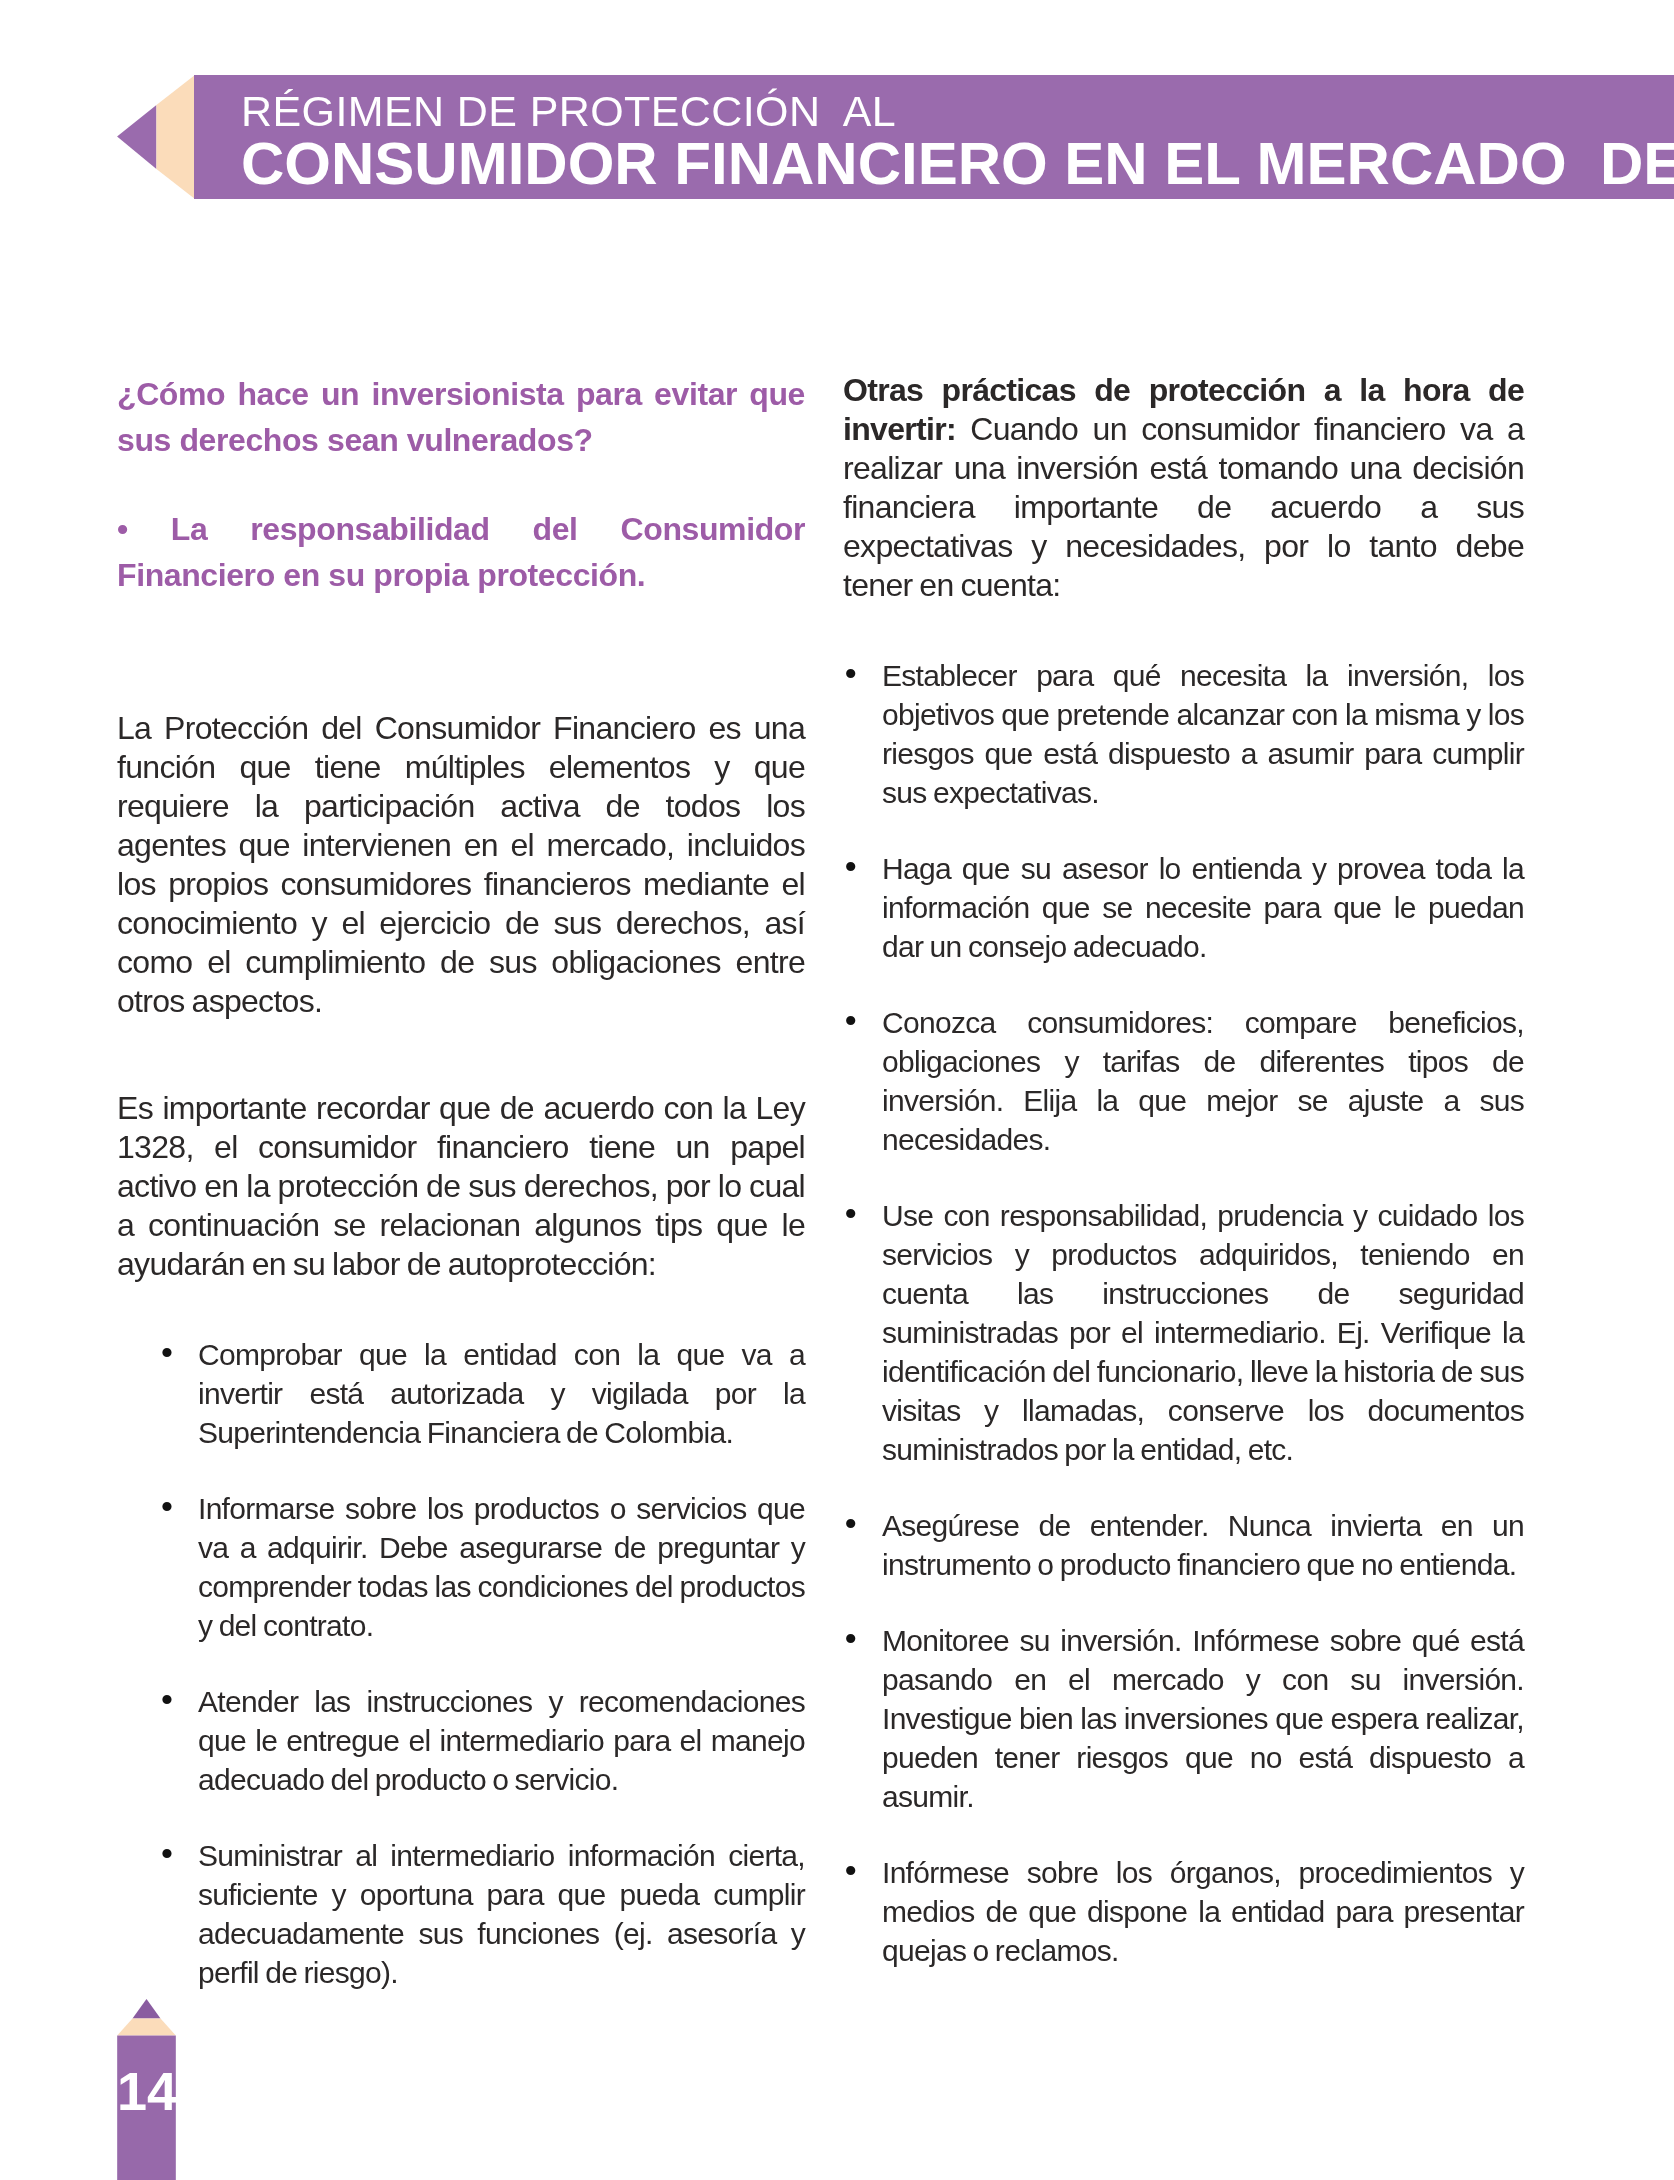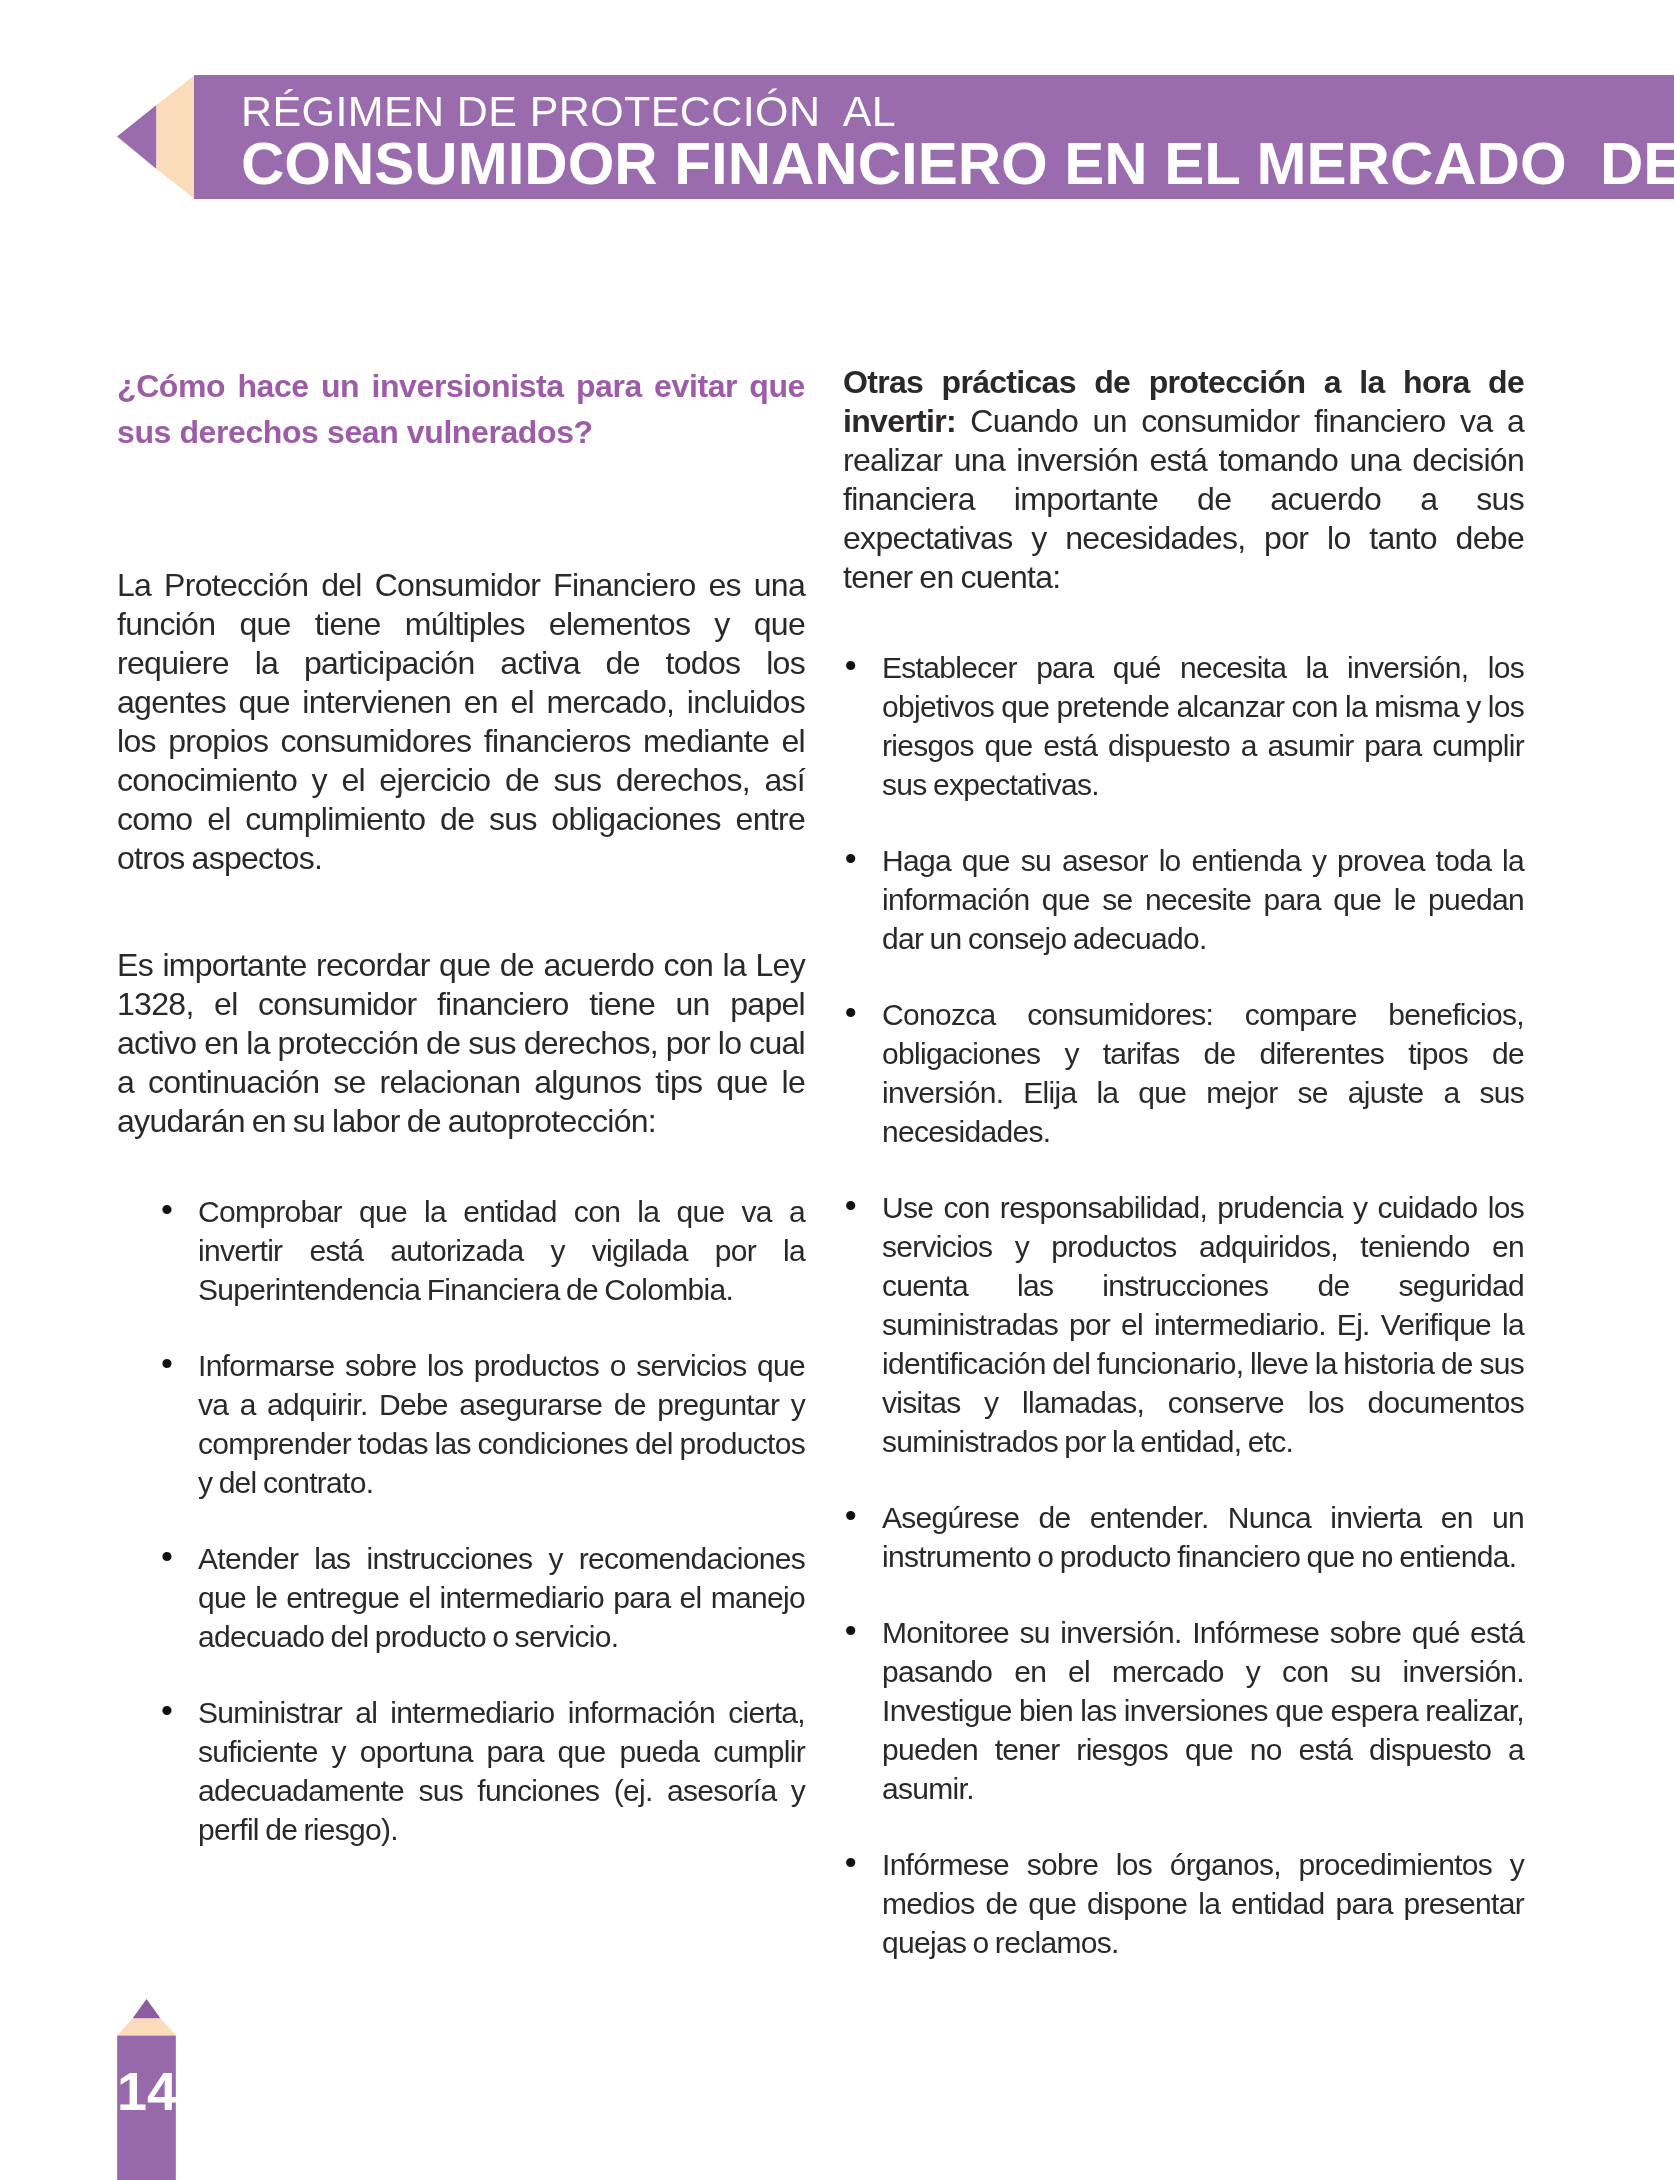--- a/index.html
+++ b/index.html
@@ -21,21 +21,21 @@
     letter-spacing:0.4px;white-space:pre;
   }
   .banner .t2{
     color:var(--white);font-size:60px;font-weight:700;line-height:55px;
     letter-spacing:0;white-space:pre;
   }
   .pencil-left{position:absolute;left:117px;top:75px;width:78px;height:124px;}
   .fill-banner{fill:var(--banner);} .fill-peach{fill:var(--peach);}
   .fill-pencil{fill:var(--pencil);} .fill-tip{fill:var(--pencil_tip);}
   
-  .col{position:absolute;top:363px;text-align:justify;hyphens:auto;}
+  .col{position:absolute;top:371px;text-align:justify;hyphens:auto;}
   .col.left{left:117px;width:688px;}
   .col.right{left:843px;width:681px;}
   h2,h3{margin:0;color:var(--heading);font-size:32px;line-height:46px;font-weight:700;letter-spacing:-0.4px;}
   h3{margin-top:43px;}
   p.body{margin:0;font-size:32px;line-height:39px;letter-spacing:-0.7px;word-spacing:-1.3px;}
   p.first-para{margin-top:111px;}
   p.mid-para{margin-top:68px;}
   .lead b{font-weight:700;}
   ul.bullets{list-style:none;margin:51px 0 0 0;padding:0;}
   ul.bullets li{
@@ -65,20 +65,21 @@
     <polygon class="fill-peach" points="46,35 91,0 91,145 46,110"></polygon>
   </svg>
 
   <header class="banner">
     <div class="t1">RÉGIMEN DE PROTECCIÓN  AL</div>
     <div class="t2">CONSUMIDOR FINANCIERO EN EL MERCADO  DE VALORES</div>
   </header>
 
   <section class="col left">
     <h2>¿Cómo hace un inversionista para evitar que sus derechos sean vulnerados?</h2>
+    <h3>• La responsabilidad del Consumidor Financiero en su propia protección.</h3>
     <p class="body first-para">La Protección del Consumidor Financiero es una función que tiene múltiples elementos y que requiere la participación activa de todos los agentes que intervienen en el mercado, incluidos los propios consumidores financieros mediante el conocimiento y el ejercicio de sus derechos, así como el cumplimiento de sus obligaciones entre otros aspectos.</p>
     <p class="body mid-para">Es importante recordar que de acuerdo con la Ley 1328, el consumidor financiero tiene un papel activo en la protección de sus derechos, por lo cual a continuación se relacionan algunos tips que le ayudarán en su labor de autoprotección:</p>
     <ul class="bullets">
       <li>
         <span class="dot">•</span>
         <span>Comprobar que la entidad con la que va a invertir está autorizada y vigilada por la Superintendencia Financiera de Colombia.</span>
       </li>
       <li>
         <span class="dot">•</span>
         <span>Informarse sobre los productos o servicios que va a adquirir. Debe asegurarse de preguntar y comprender todas las condiciones del productos y del contrato.</span>

